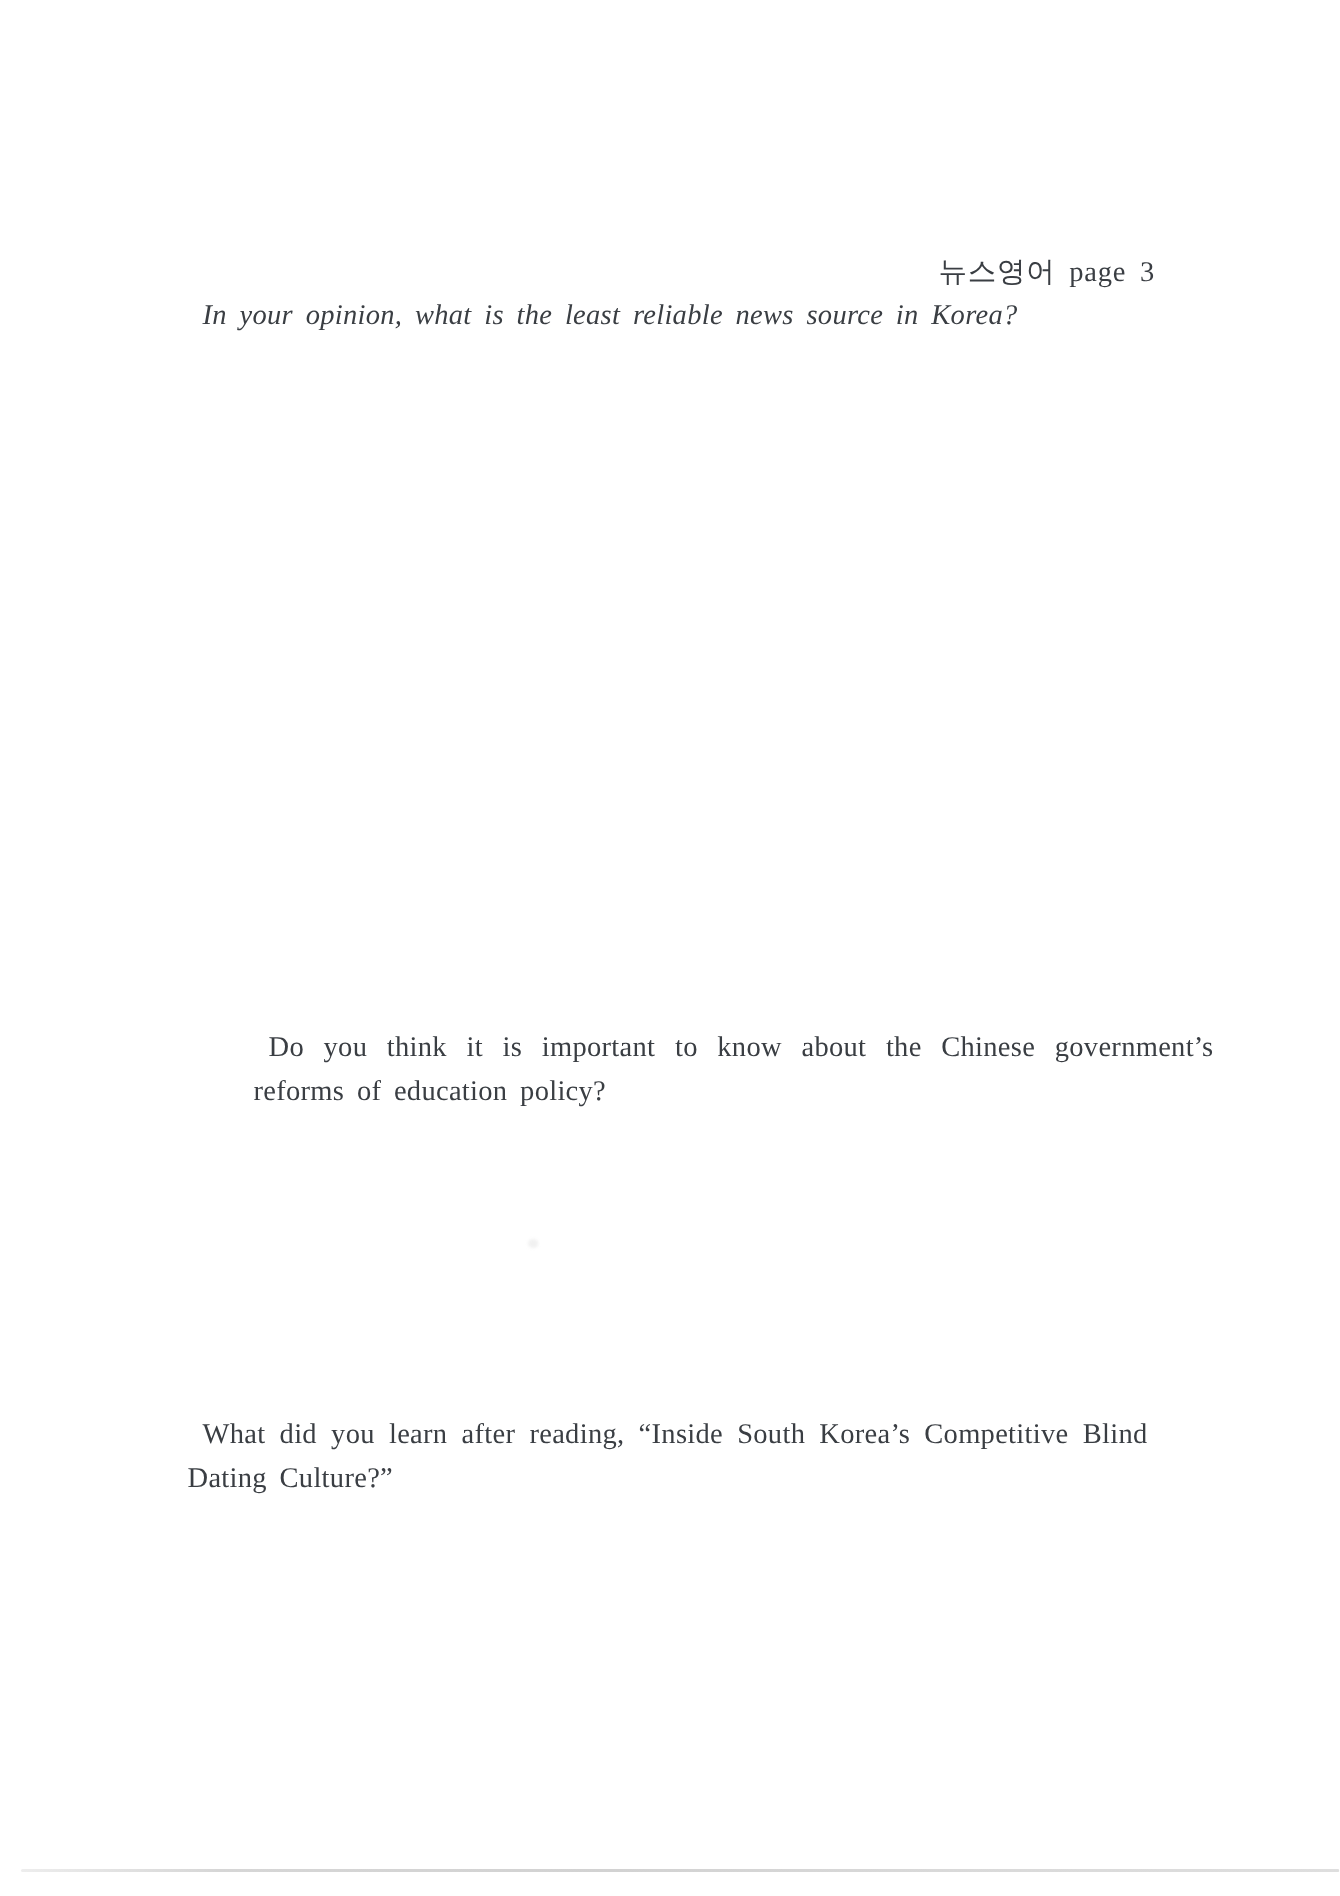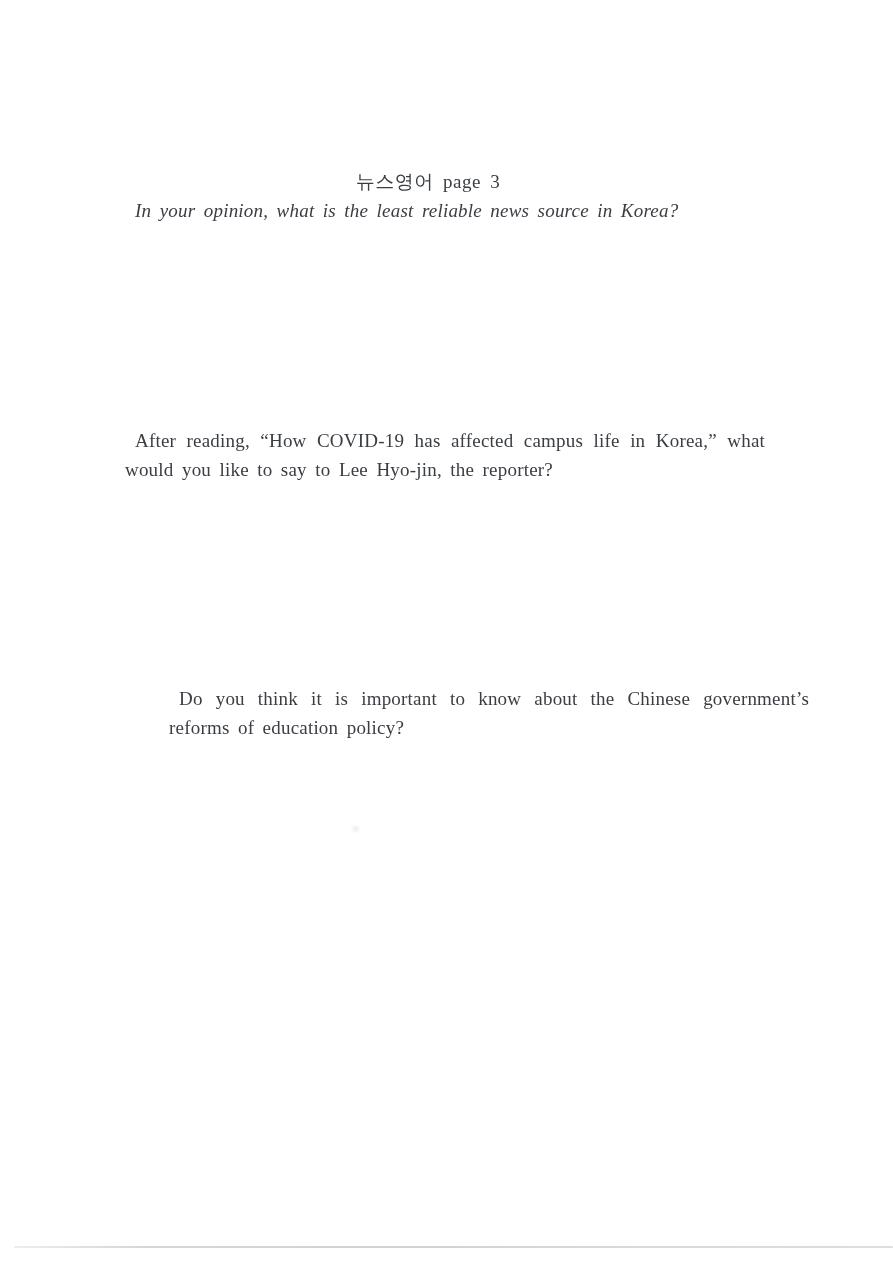--- a/index.html
+++ b/index.html
@@ -12,23 +12,23 @@
     width: 893px;
     height: 1264px;
     background: #ffffff;
     overflow: hidden;
     font-family: "Liberation Serif", "DejaVu Serif", serif;
     color: #3a3e43;
   }
   .page-header {
     position: absolute;
     top: 169px;
-    left: 109px;
+    left: 132px;
     width: 638px;
-    text-align: center;
+    text-align: right;
     font-size: 19px;
     line-height: 26px;
     letter-spacing: 0.5px;
     word-spacing: 4px;
     white-space: nowrap;
   }
   .question {
     position: absolute;
     left: 125px;
     width: 640px;
@@ -66,22 +66,22 @@
 </style>
 </head>
 <body>
 
 <div class="page">
 
   <div class="page-header">뉴스영어 page 3</div>
 
   <div class="question q1">In your opinion, what is the least reliable news source in Korea?</div>
 
-  <div class="question q2">After reading, “How COVID-19 has affected campus life in Korea,” what would you like to say to Lee Hyo-jin, the reporter?</div>
 
   <div class="question q3">Do you think it is important to know about the Chinese government’s reforms of education policy?</div>
 
+  <div class="question q4">What did you learn after reading, “Inside South Korea’s Competitive Blind Dating Culture?”</div>
 
   <div class="scan-smudge"></div>
 
   <div class="scan-edge-line"></div>
 
 </div>
 
 </body></html>

